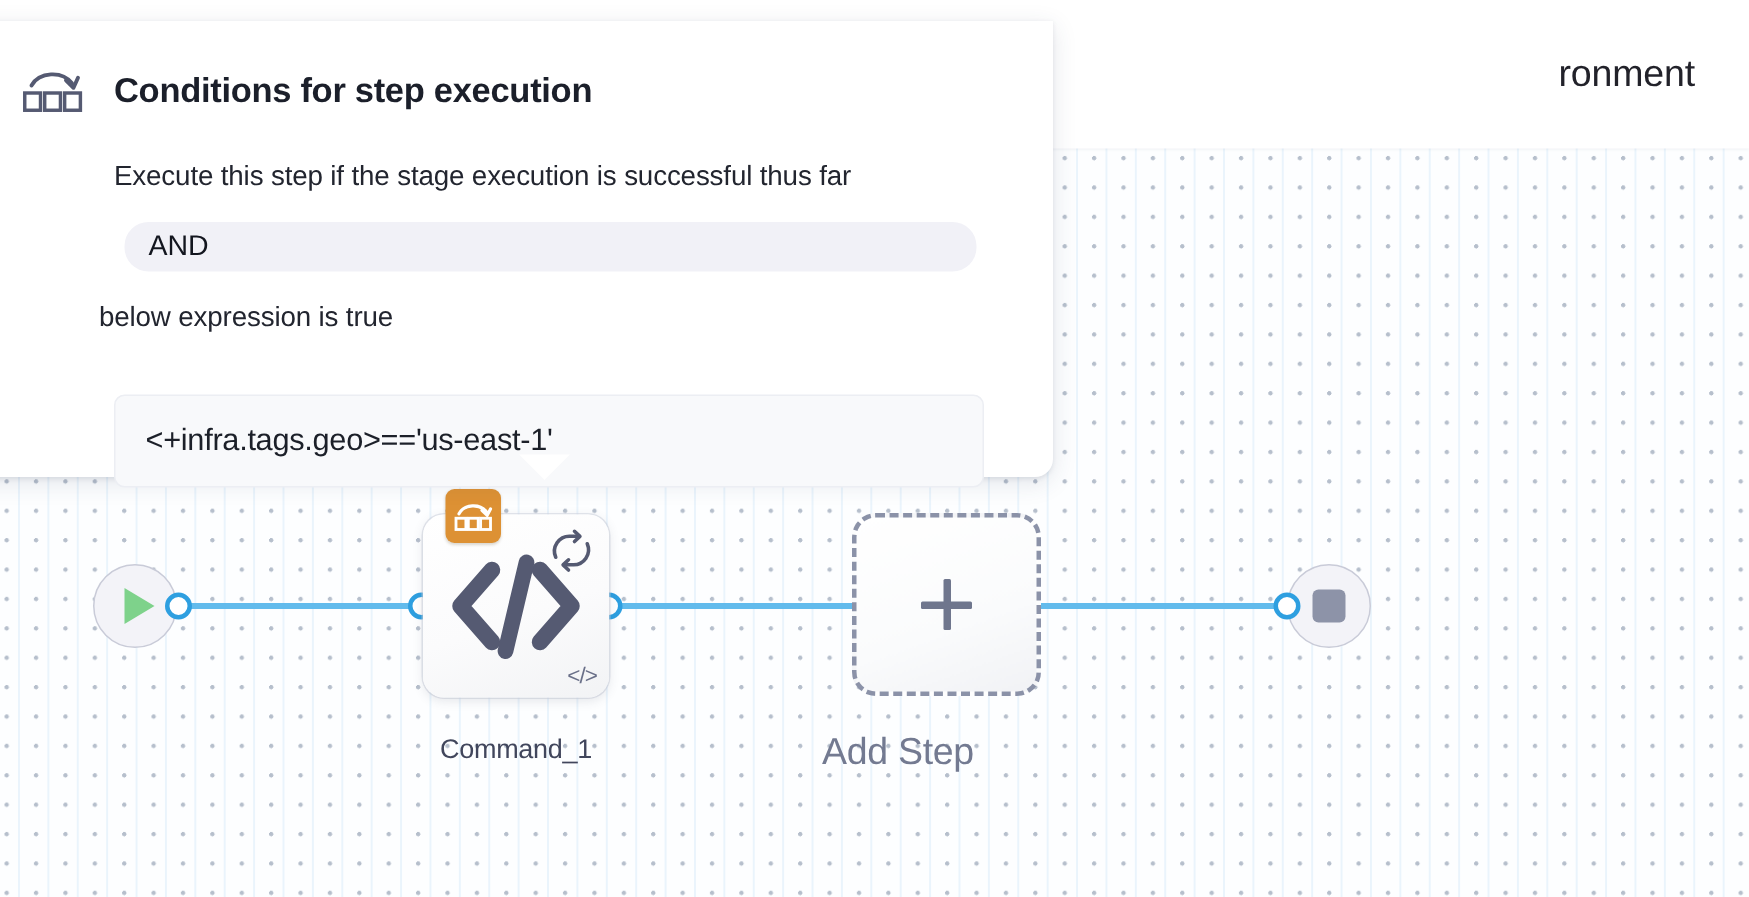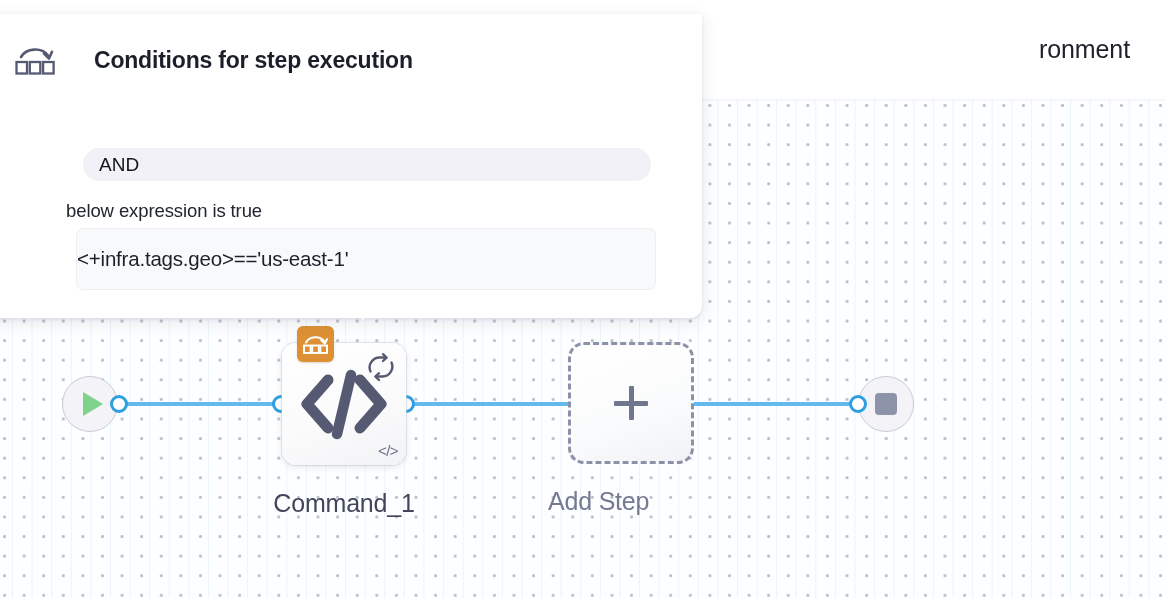--- a/index.html
+++ b/index.html
@@ -189,21 +189,21 @@
     justify-content: center;
     box-shadow: 0 1px 2px rgba(80,60,20,0.2);
     z-index: 7;
   }
   .node-label {
     position: absolute;
     left: 262px;
     top: 489px;
     width: 164px;
     text-align: center;
-    font-size: 25px;
+    font-size: 18px;
     color: #41465c;
     letter-spacing: -0.2px;
   }
 
   
   .add-step-box {
     position: absolute;
     left: 568px;
     top: 342px;
     width: 126px;
@@ -263,21 +263,21 @@
     border-right: 17px solid transparent;
     border-top: 17px solid #ffffff;
     z-index: 11;
   }
   .pop-head {
     position: absolute;
     left: 40px;
     top: 28px;
     display: flex;
     align-items: center;
-    gap: 37px;
+    gap: 19px;
   }
   .pop-head-icon { width: 43px; height: 36px; flex: 0 0 auto; }
   .pop-title {
     font-size: 23px;
     font-weight: bold;
     color: #1b1f2a;
     letter-spacing: -0.2px;
   }
   .pop-desc {
     position: absolute;
@@ -306,29 +306,30 @@
     position: absolute;
     left: 92px;
     top: 186px;
     font-size: 18.5px;
     color: #22252f;
     letter-spacing: -0.1px;
   }
   .expr-field {
     position: absolute;
     left: 102px;
-    top: 214px;
+    top: 249px;
     width: 580px;
     height: 62px;
     border-radius: 7px;
     background: #f8f9fb;
     border: 1px solid #eceef3;
     box-sizing: border-box;
     display: flex;
     align-items: center;
+    padding-left: 20px;
     font-size: 20.5px;
     color: #1c2029;
     letter-spacing: -0.2px;
   }
 </style>
 </head>
 <body>
 
 <div id="app">
 
@@ -405,20 +406,21 @@
           <path d="M7 15 A15.5 13 0 0 1 34 13.5" fill="none" stroke="#555a72" stroke-width="2.6" stroke-linecap="round"></path>
           <path d="M30 11.5 L35 16.5 L38 9.8" fill="none" stroke="#555a72" stroke-width="2.6" stroke-linecap="round" stroke-linejoin="round"></path>
           <rect x="2.5" y="20" width="10.5" height="11.5" fill="none" stroke="#555a72" stroke-width="2.3"></rect>
           <rect x="15.8" y="20" width="10.5" height="11.5" fill="none" stroke="#555a72" stroke-width="2.3"></rect>
           <rect x="29.1" y="20" width="10.5" height="11.5" fill="none" stroke="#555a72" stroke-width="2.3"></rect>
         </svg>
       </span>
       <span class="pop-title">Conditions for step execution</span>
     </div>
 
+    <div class="pop-desc">Execute this step if the stage execution is successful thus far</div>
 
     <div class="and-field">
       <span>AND</span>
     </div>
 
     <div class="pop-desc2">below expression is true</div>
 
     <div class="expr-field">
       <span>&lt;+infra.tags.geo&gt;=='us-east-1'</span>
     </div>

